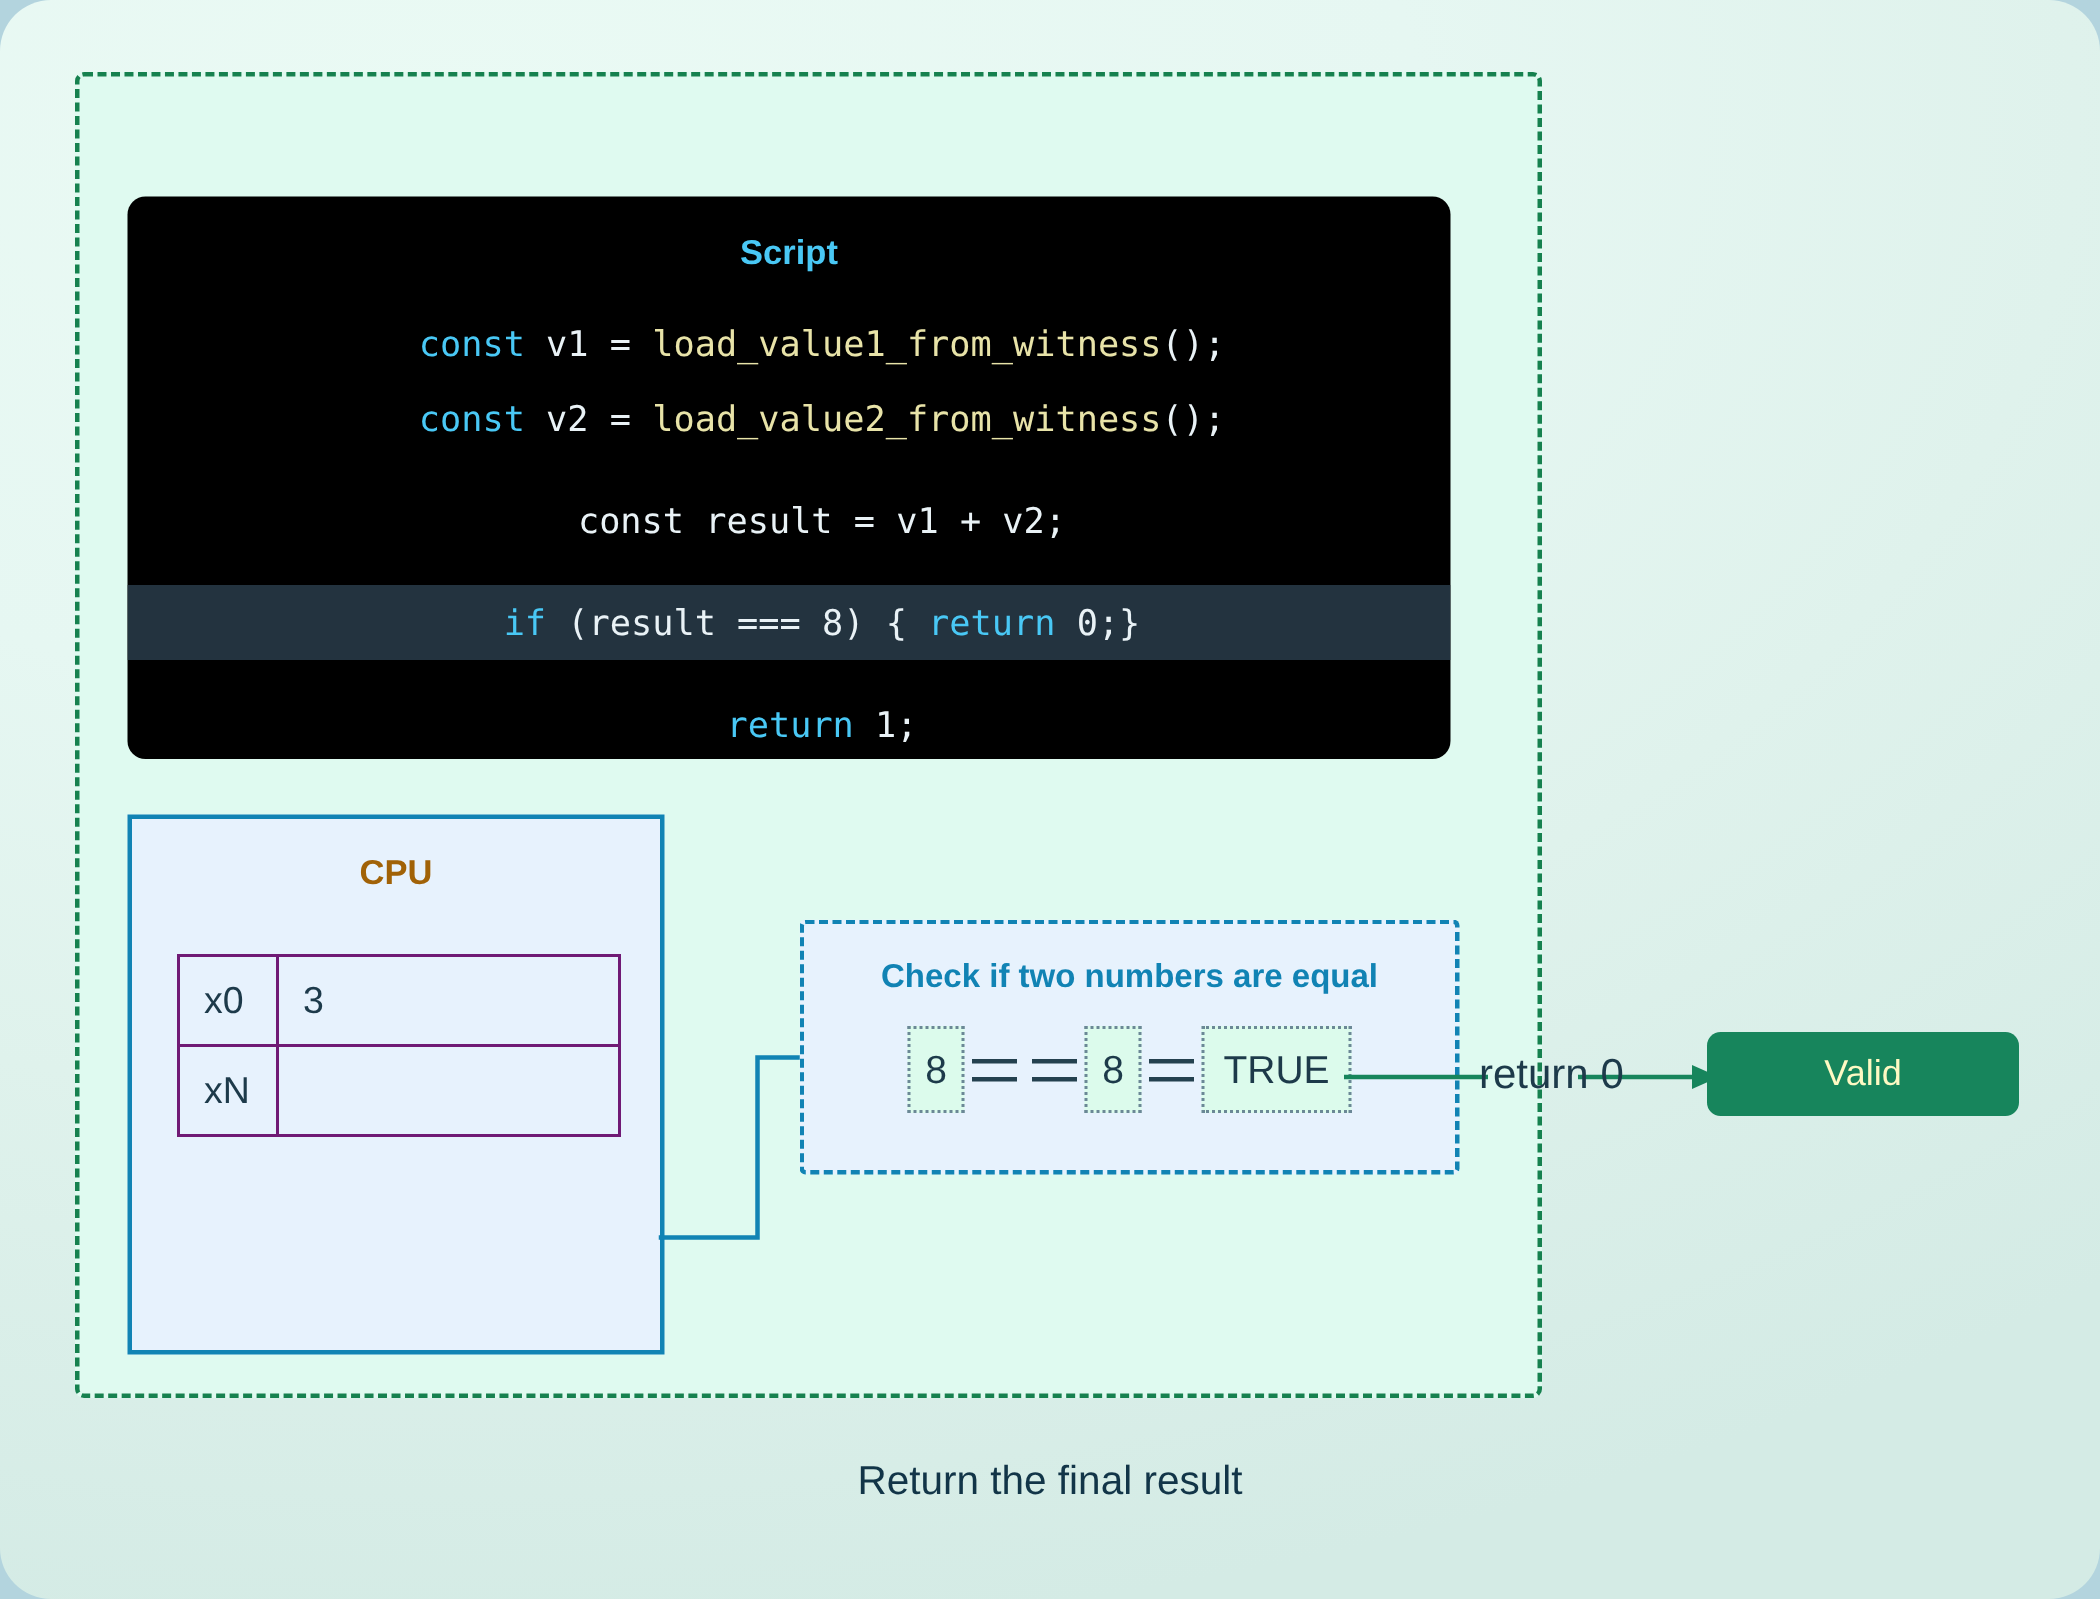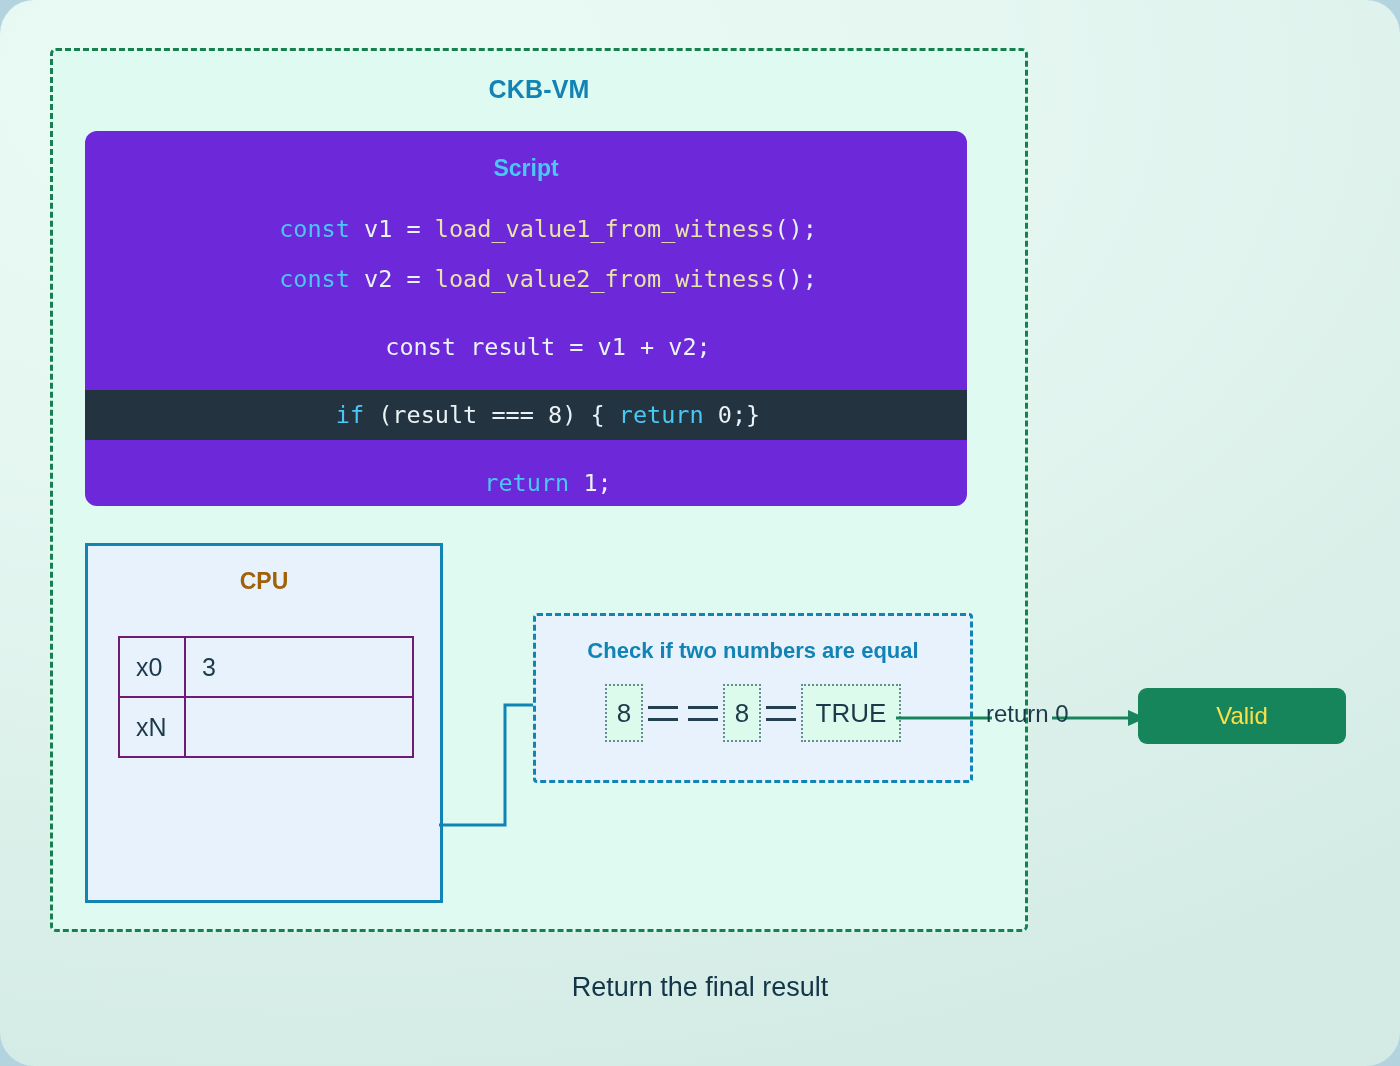--- a/index.html
+++ b/index.html
@@ -53,21 +53,21 @@
     letter-spacing: .2px;
   }
 
   
   #script-panel {
     position: absolute;
     left: 32px;
     top: 80px;
     width: 882px;
     height: 375px;
-    background: #6d28d9;
+    background: #000000;
     border-radius: 12px;
     overflow: hidden;
   }
   #script-title {
     margin-top: 24px;
     text-align: center;
     font-size: 23px;
     font-weight: bold;
     color: #49c8f5;
   }
@@ -198,33 +198,33 @@
     width: 30px;
     height: 3px;
     background: #24414f;
   }
 
   
   #return-zero {
     position: absolute;
     left: 986px;
     top: 700px;
-    font-size: 24px;
+    font-size: 28px;
     color: #1d3a4a;
     white-space: nowrap;
   }
   #valid-btn {
     position: absolute;
     left: 1138px;
     top: 688px;
     width: 208px;
     height: 56px;
     background: #17855c;
     border-radius: 9px;
-    color: #fde047;
+    color: #fef9c3;
     font-size: 24px;
     display: flex;
     align-items: center;
     justify-content: center;
   }
   #green-link {
     position: absolute;
     left: 896px;
     top: 690px;
     width: 250px;
@@ -243,21 +243,20 @@
     color: #123548;
   }
 </style>
 </head>
 <body>
 
 <div id="page">
   <div id="canvas">
 
     <div id="vm-frame">
-      <div id="vm-title">CKB-VM</div>
 
       <div id="script-panel">
         <div id="script-title">Script</div>
         <div id="code"><div class="code-line"><span class="tok-kw">const </span><span class="tok-pl">v1 = </span><span class="tok-fn">load_value1_from_witness</span><span class="tok-pl">();</span></div><div class="code-line"><span class="tok-kw">const </span><span class="tok-pl">v2 = </span><span class="tok-fn">load_value2_from_witness</span><span class="tok-pl">();</span></div><div class="code-line blank">&nbsp;</div><div class="code-line"><span class="tok-pl">const result = v1 + v2;</span></div><div class="code-line blank">&nbsp;</div><div class="code-line highlight"><span class="tok-kw">if </span><span class="tok-pl">(result === 8) { </span><span class="tok-kw">return </span><span class="tok-pl">0;}</span></div><div class="code-line blank">&nbsp;</div><div class="code-line"><span class="tok-kw">return </span><span class="tok-pl">1;</span></div></div>
       </div>
 
       <div id="cpu-box">
         <div id="cpu-title">CPU</div>
         <table id="cpu-table">
           <tbody id="cpu-rows">

